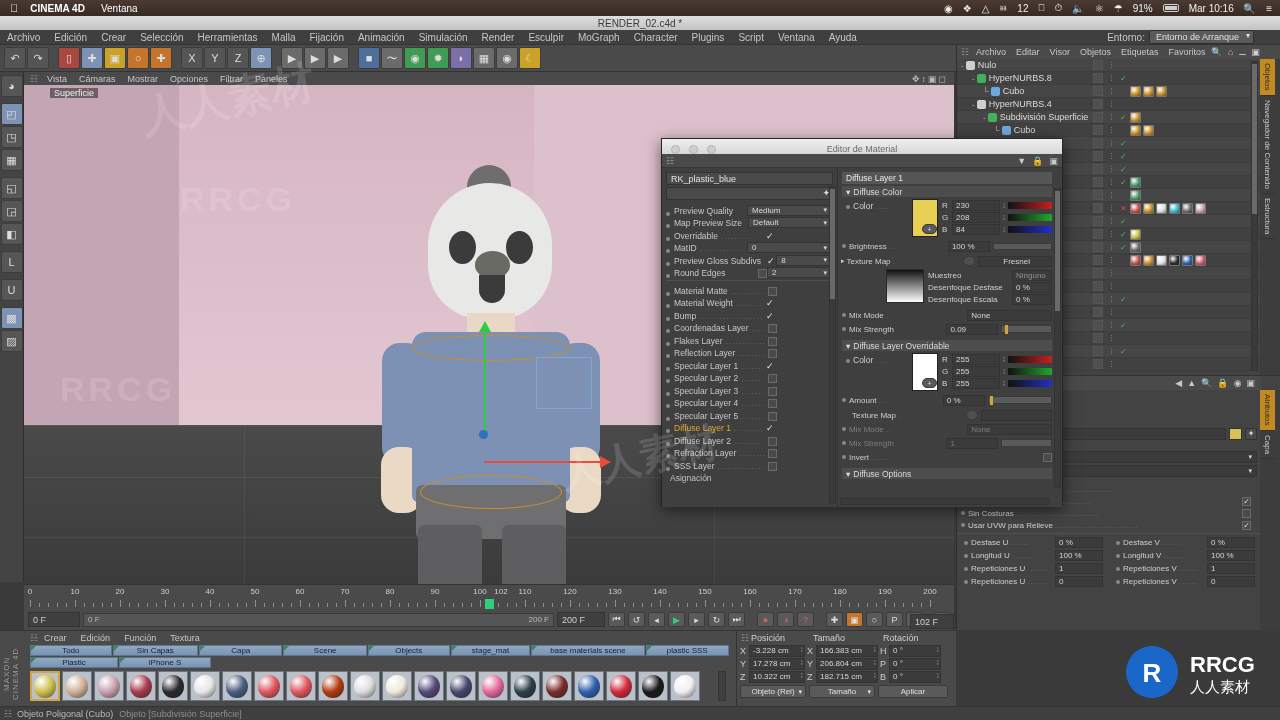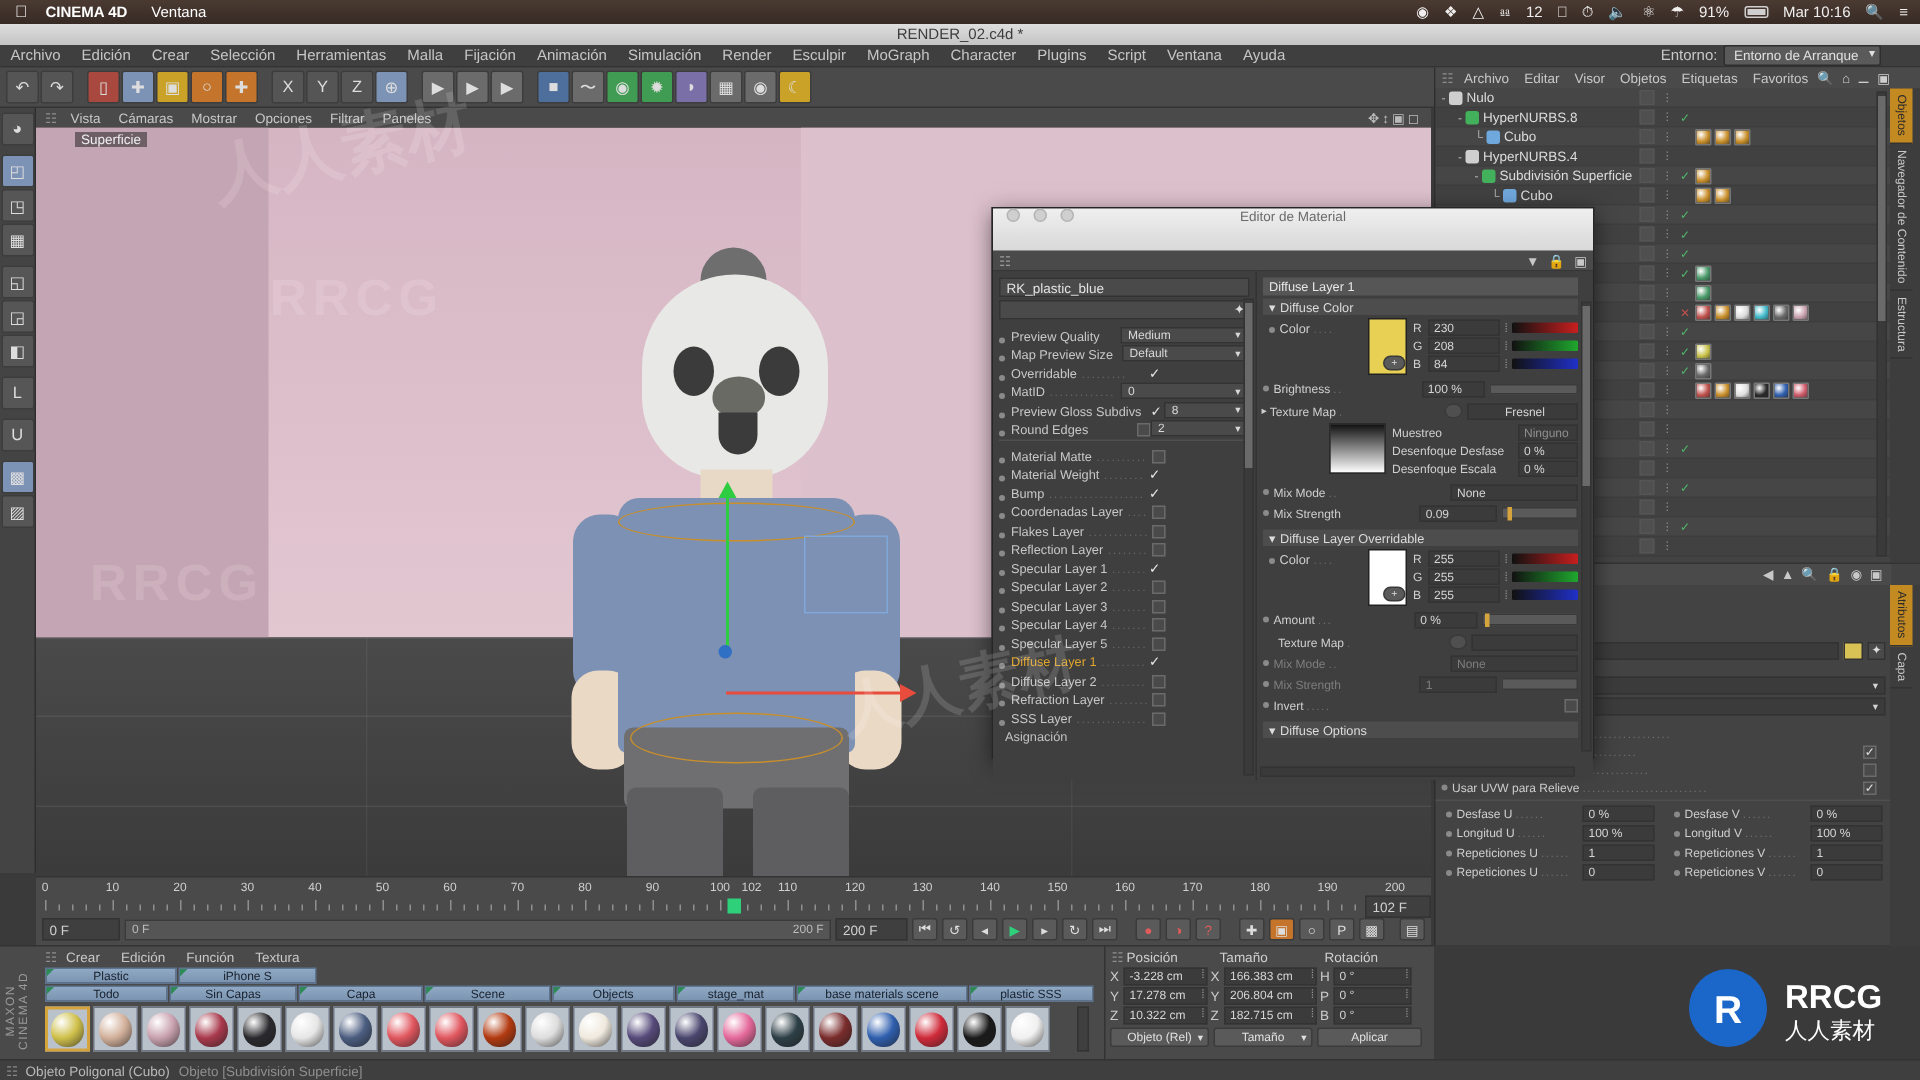--- a/index.html
+++ b/index.html
@@ -195,21 +195,21 @@
   .amdd:after{content:"▾";position:absolute;right:4px;font-size:7px;}
   .prow{display:flex;align-items:center;height:12px;font-size:8px;color:#cfcfcf;}
   .pdot{width:4px;height:4px;border-radius:50%;background:#8a8a8a;margin:0 3px 0 4px;display:inline-block;}
   .pname{flex:0 0 auto;}
   .pdots{flex:1;overflow:hidden;color:#6f6f6f;letter-spacing:1px;margin:0 2px;white-space:nowrap;}
   .pval{background:#3b3b3b;border:1px solid #333;height:11px;display:flex;align-items:center;padding-left:3px;font-size:8px;color:#d5d5d5;position:relative;}
   #amvtabs{position:absolute;right:0;top:14px;width:20px;height:241px;background:#3d3d3d;}
 
   
   #matdlg{left:661px;top:138px;width:402px;height:368px;background:#434343;border:1px solid #262626;box-shadow:0 4px 14px rgba(0,0,0,.55);}
-  #mdtitle{height:28px;background:linear-gradient(#efefef,#d8d8d8);display:flex;align-items:flex-start;position:relative;}
+  #mdtitle{height:15px;background:linear-gradient(#efefef,#d8d8d8);display:flex;align-items:flex-end;position:relative;}
   #mdtitle .txt{width:100%;text-align:center;font-size:9px;color:#6a6a6a;}
   .tdot{width:9px;height:9px;border-radius:50%;background:#cfcfcf;border:1px solid #b4b4b4;margin-left:5px;}
   #mdtitle .dots{position:absolute;left:4px;display:flex;gap:4px;}
   #mdtoolbar{height:14px;background:#4a4a4a;display:flex;align-items:center;padding:0 4px;border-bottom:1px solid #363636;font-size:9px;}
   #mdtoolbar .grip{letter-spacing:-1px;color:#9a9a9a;}
   #mdtoolbar .right{margin-left:auto;display:flex;gap:6px;align-items:center;}
   #mdbody{display:flex;height:339px;}
   #mdleft{width:176px;background:#3f3f3f;border-right:1px solid #333;position:relative;overflow:hidden;}
   #mdright{flex:1;background:#3f3f3f;position:relative;overflow:hidden;}
   .mdname{margin:4px 4px 2px 4px;height:13px;background:#4a4a4a;border:1px solid #333;display:flex;align-items:center;padding-left:4px;font-size:9px;color:#e2e2e2;}
@@ -537,75 +537,75 @@
     <div class="pbtn rec">?</div>
     <div style="width:6px"></div>
     <div class="pbtn">✚</div>
     <div class="pbtn yellow" style="background:#c4752b">▣</div>
     <div class="pbtn">○</div>
     <div class="pbtn">P</div>
     <div class="pbtn">▩</div>
     <div style="width:4px"></div>
     <div class="pbtn">▤</div>
   </div>
-<div class="fbox" style="position: absolute; right: 0px; top: 12px; width: 44px;">102 F</div>
+<div class="fbox" style="position: absolute; right: 0px; top: 29px; width: 44px;">102 F</div>
   </div>
 
 <div class="abs" id="matmgr">
   <div id="matmenu">
     <span style="letter-spacing:-1px;color:#8e8e8e">☷</span>
     <span class="mm">Crear</span>
     <span class="mm">Edición</span>
     <span class="mm">Función</span>
     <span class="mm">Textura</span>
   </div>
   <div id="maxonlogo">MAXON CINEMA 4D</div>
   <div id="layertabs">
+    <div class="ltrow" id="ltrow1">
+        <div class="ltab" style="width: 88px;">
+          <span class="flag"></span>
+          <span>Todo</span>
+        </div>
+        <div class="ltab" style="width: 92px;">
+          <span class="flag"></span>
+          <span>Sin Capas</span>
+        </div>
+        <div class="ltab" style="width: 90px;">
+          <span class="flag"></span>
+          <span>Capa</span>
+        </div>
+        <div class="ltab" style="width: 90px;">
+          <span class="flag"></span>
+          <span>Scene</span>
+        </div>
+        <div class="ltab" style="width: 88px;">
+          <span class="flag"></span>
+          <span>Objects</span>
+        </div>
+        <div class="ltab" style="width: 86px;">
+          <span class="flag"></span>
+          <span>stage_mat</span>
+        </div>
+        <div class="ltab" style="width: 122px;">
+          <span class="flag"></span>
+          <span>base materials scene</span>
+        </div>
+        <div class="ltab" style="width: 90px;">
+          <span class="flag"></span>
+          <span>plastic SSS</span>
+        </div>
+      </div>
     <div class="ltrow" id="ltrow2">
         <div class="ltab" style="width: 88px;">
           <span class="flag"></span>
           <span>Plastic</span>
         </div>
         <div class="ltab" style="width: 92px;">
           <span class="flag"></span>
           <span>iPhone S</span>
-        </div>
-      </div>
-    <div class="ltrow" id="ltrow1">
-        <div class="ltab" style="width: 88px;">
-          <span class="flag"></span>
-          <span>Todo</span>
-        </div>
-        <div class="ltab" style="width: 92px;">
-          <span class="flag"></span>
-          <span>Sin Capas</span>
-        </div>
-        <div class="ltab" style="width: 90px;">
-          <span class="flag"></span>
-          <span>Capa</span>
-        </div>
-        <div class="ltab" style="width: 90px;">
-          <span class="flag"></span>
-          <span>Scene</span>
-        </div>
-        <div class="ltab" style="width: 88px;">
-          <span class="flag"></span>
-          <span>Objects</span>
-        </div>
-        <div class="ltab" style="width: 86px;">
-          <span class="flag"></span>
-          <span>stage_mat</span>
-        </div>
-        <div class="ltab" style="width: 122px;">
-          <span class="flag"></span>
-          <span>base materials scene</span>
-        </div>
-        <div class="ltab" style="width: 90px;">
-          <span class="flag"></span>
-          <span>plastic SSS</span>
         </div>
       </div>
   </div>
   <div id="swatches">
       <div class="sw sel">
         <div class="ball" style="background: radial-gradient(circle at 32% 28%, rgb(255, 255, 255) 0%, rgb(207, 192, 74) 48%, rgb(28, 28, 28) 120%);"></div>
       </div>
       <div class="sw">
         <div class="ball" style="background: radial-gradient(circle at 32% 28%, rgb(255, 255, 255) 0%, rgb(210, 176, 154) 48%, rgb(28, 28, 28) 120%);"></div>
       </div>

